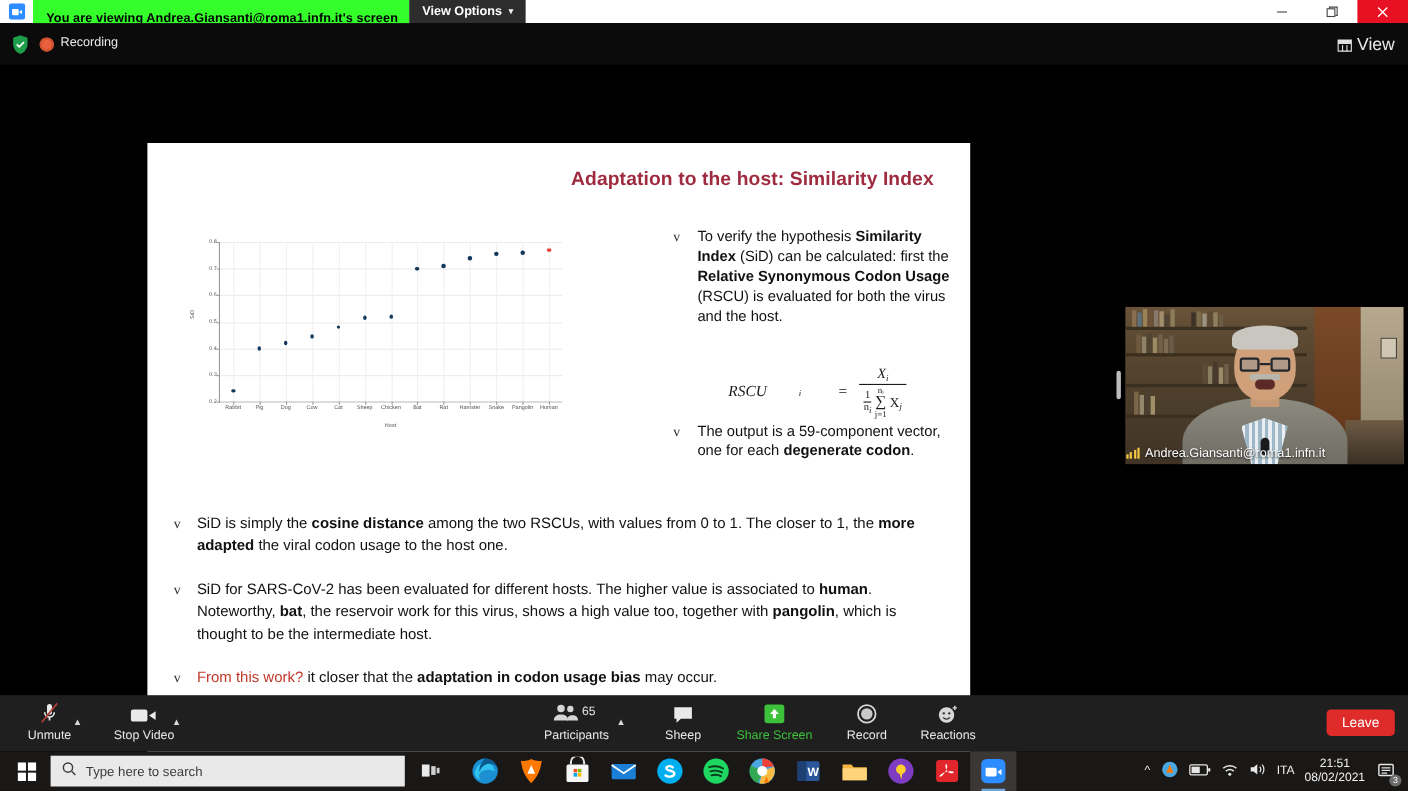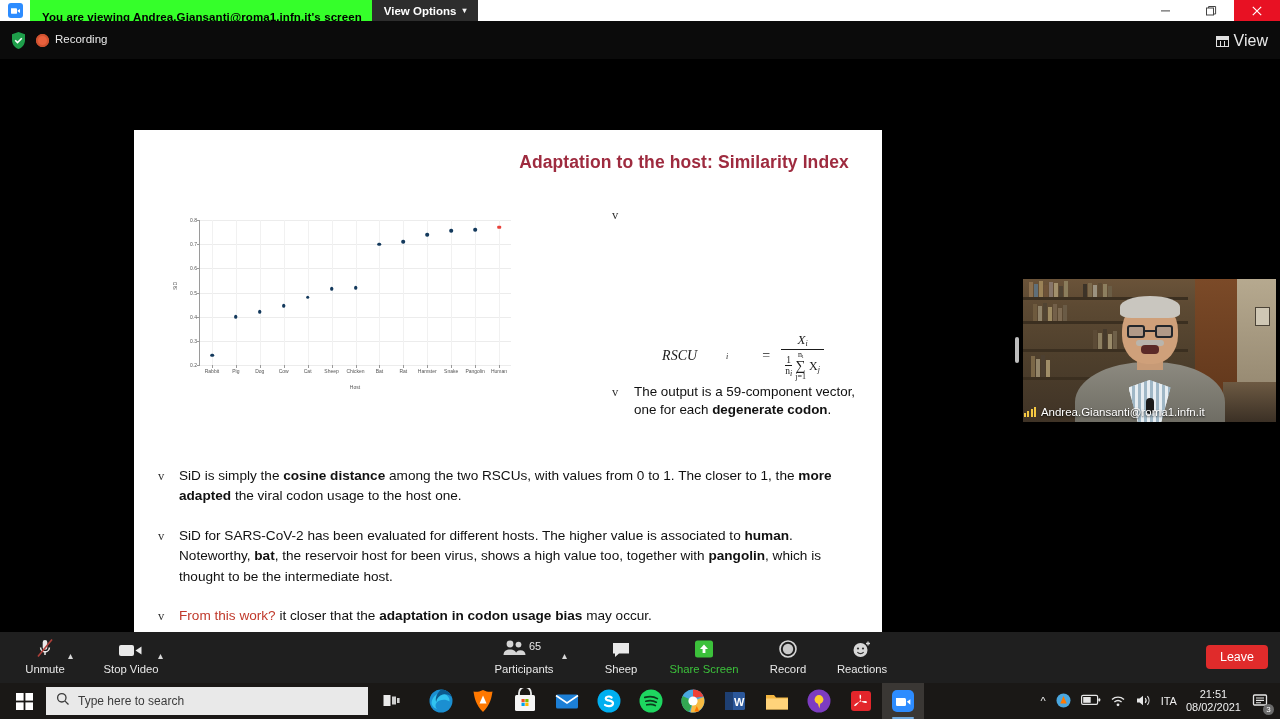--- a/index.html
+++ b/index.html
@@ -319,20 +319,21 @@
             <div class="xtick" style="left: 299.038px;"></div>
             <div class="xt" style="left: 299.038px;">Human</div>
             <div class="pt hl" title="Human: 0.77" style="left: 299.038px; bottom: 137.75px;"></div>
           </div>
         <div class="xaxis-name">Host</div>
       </div>
 
       <div class="rcol">
         <div class="bullet" id="rb1">
           <span class="mk">v</span>
+          <span class="body"><span>To verify the hypothesis </span><b>Similarity Index</b><span> (SiD) can be calculated: first the </span><b>Relative Synonymous Codon Usage</b><span> (RSCU) is evaluated for both the virus and the host.</span></span>
         </div>
       </div>
 
       <div class="formula">
         <span class="f-inline">
           <span>RSCU</span>
             <span class="sub">i</span>
           <span style="font-style:normal;margin:0 5px;">=</span>
         </span>
         <span class="frac">
@@ -360,21 +361,21 @@
           <span class="body"><span>The output is a 59-component vector, one for each </span><b>degenerate codon</b><span>.</span></span>
         </div>
       </div>
 
       <div class="lbul" style="top:336px;" id="lb1">
         <span class="mk">v</span>
         <span class="txt body"><span>SiD is simply the </span><b>cosine distance</b><span> among the two RSCUs, with values from 0 to 1. The closer to 1, the </span><b>more adapted</b><span> the viral codon usage to the host one.</span></span>
       </div>
       <div class="lbul" style="top:396px;" id="lb2">
         <span class="mk">v</span>
-        <span class="txt body"><span>SiD for SARS-CoV-2 has been evaluated for different hosts. The higher value is associated to </span><b>human</b><span>. Noteworthy, </span><b>bat</b><span>, the reservoir host for been virus, shows a high value too, together with </span><b>pangolin</b><span>, which is thought to be the intermediate host.</span></span>
+        <span class="txt body"><span>SiD for SARS-CoV-2 has been evaluated for different hosts. The higher value is associated to </span><b>human</b><span>. Noteworthy, </span><b>bat</b><span>, the reservoir work for this virus, shows a high value too, together with </span><b>pangolin</b><span>, which is thought to be the intermediate host.</span></span>
       </div>
       <div class="lbul red" style="top:476px;" id="lb3">
         <span class="mk">v</span>
         <span class="txt body"><span>From this work?</span><span class="rest"><span> it closer that the </span><b>adaptation in codon usage bias</b><span> may occur.</span></span></span>
       </div>
 
       <div class="source" id="srccap">Data from <i>Dilucca et al., Codon Usage and Phenotypic Divergences of SARS-CoV-2 Genes</i> , Mar 2020</div>
     </div>
   </div>
 

